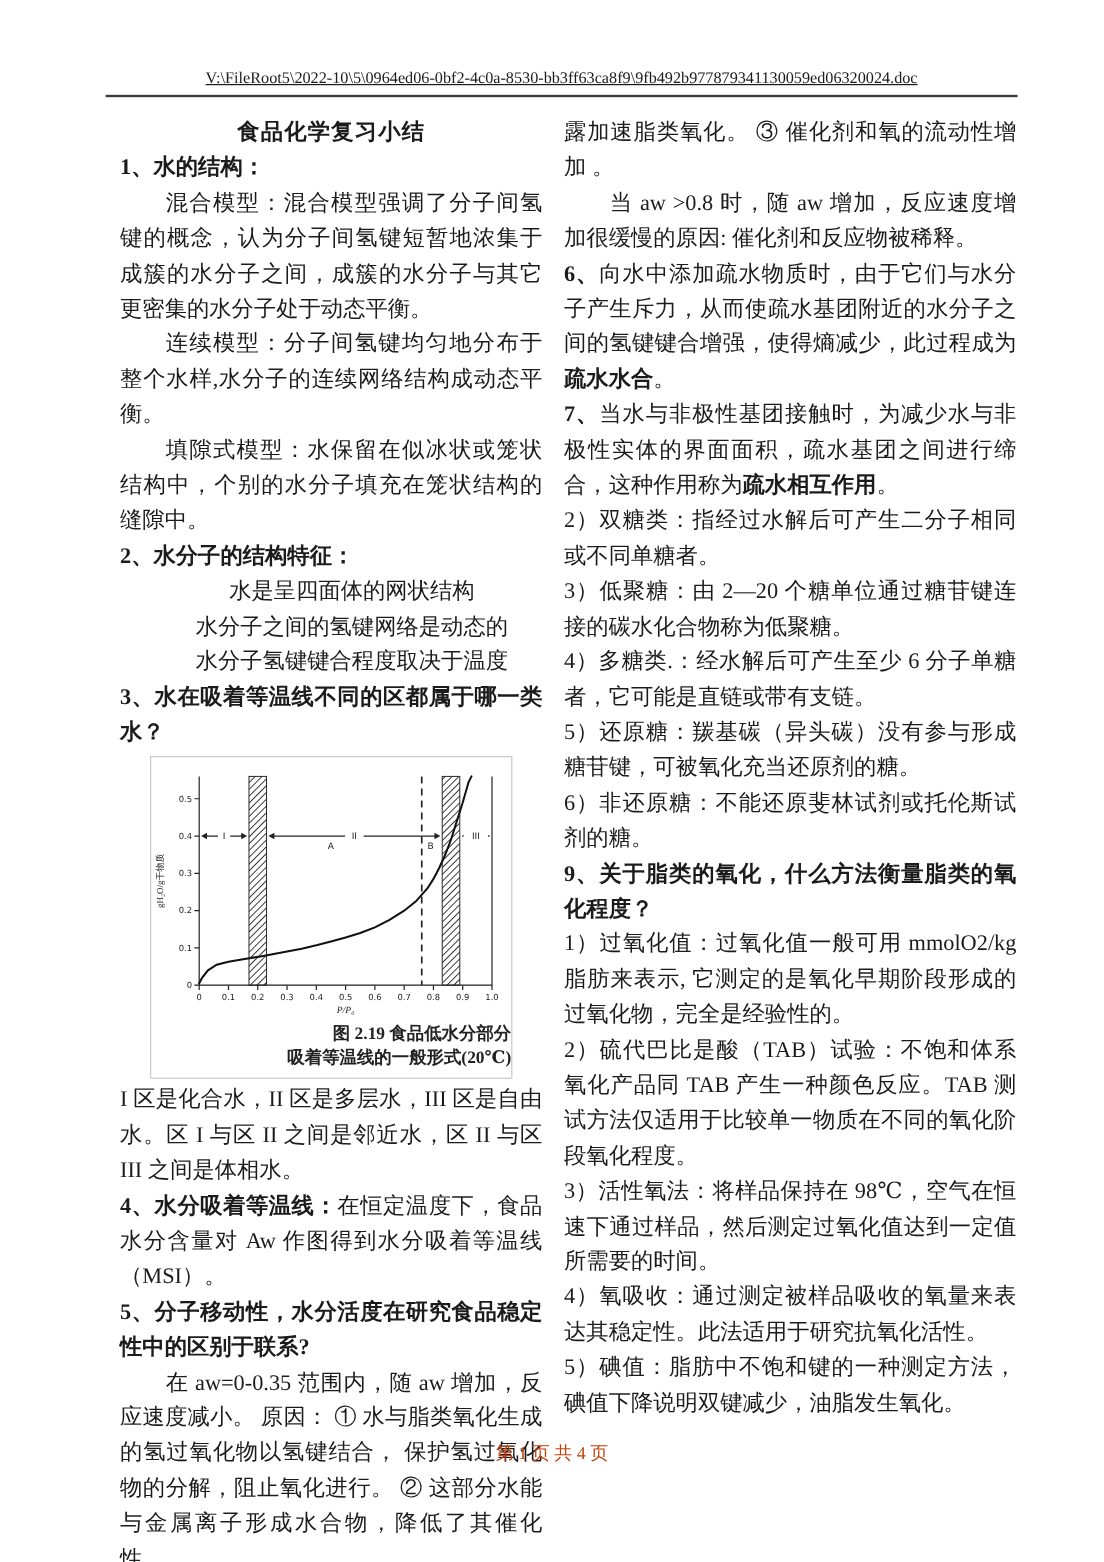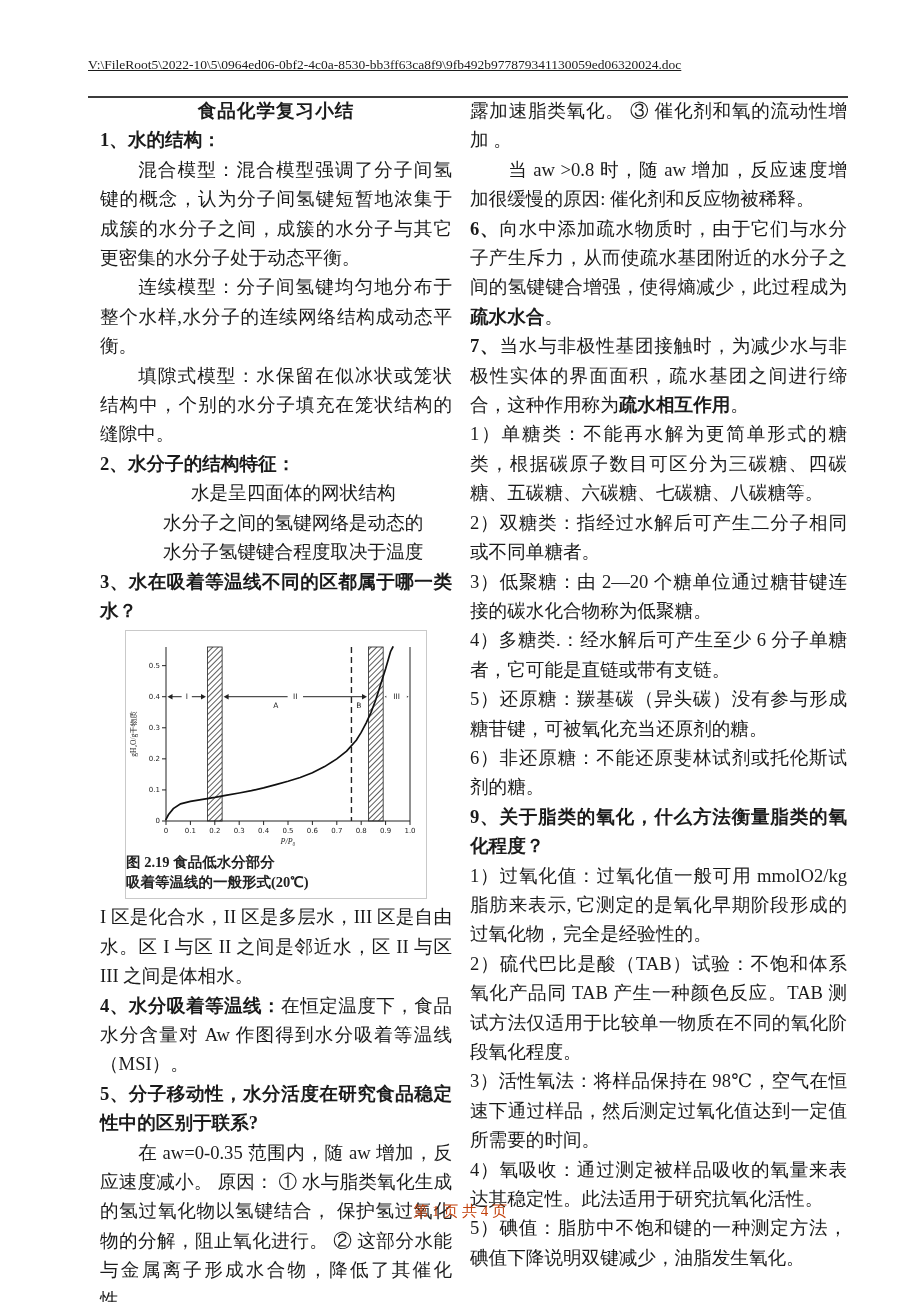--- a/index.html
+++ b/index.html
@@ -1,32 +1,32 @@
 <!DOCTYPE html>
 <html><head>
 <meta charset="utf-8">
 <style>
   html,body{margin:0;padding:0;background:#e9e9e9;}
   .page{position:relative;width:920px;height:1302px;background:#ffffff;margin:0 auto;
         font-family:"Liberation Serif","DejaVu Serif",serif;color:#1b1b1b;overflow:hidden;}
-  .header{position:absolute;top:56px;left:88px;width:760px;text-align:left;
-          font-size:13.5px;line-height:18px;border-bottom:2px solid #3c3c3c;padding-bottom:22px;}
+  .header{position:absolute;top:56px;left:88px;width:760px;text-align:center;
+          font-size:13.5px;line-height:18px;border-bottom:2px solid #3c3c3c;padding-bottom:5px;}
   .header .path{text-decoration:underline;}
   .content{position:absolute;top:96px;left:100px;display:flex;gap:18px;}
   .col{width:352px;}
   .col.right{width:377px;}
   .col p{margin:0;font-size:18.6px;line-height:29.4px;text-align:justify;}
   p.title{text-align:center;font-weight:700;letter-spacing:1px;}
   p.heading{font-weight:700;}
   p.para{text-indent:2.05em;}
   p.line{padding-left:1.85em;text-align:center;}
   .b{font-weight:700;margin-top:24px;}
   .figure-box{width:300px;margin:5px auto 3px;border:1px solid #c9c9c9;padding:6px 0 6px;background:#fff;}
   .figure-box svg{display:block;margin:0 auto;}
-  .figure-caption{text-align:left;font-weight:700;font-size:14.5px;line-height:20px;color:#222;font-family:Liberation Serif, serif;}
+  .figure-caption{text-align:right;font-weight:700;font-size:14.5px;line-height:20px;color:#222;}
   .footer{position:absolute;top:1202px;left:0;width:920px;text-align:center;font-size:15px;color:#c2410c;}
 </style>
 </head>
 <body>
 
 <div class="page">
   <div class="header">
     <span class="path">V:\FileRoot5\2022-10\5\0964ed06-0bf2-4c0a-8530-bb3ff63ca8f9\9fb492b977879341130059ed06320024.doc</span>
   </div>
 
@@ -115,21 +115,20 @@
 <p class="plain"><span>I 区是化合水，II 区是多层水，III 区是自由水。区 I 与区 II 之间是邻近水，区 II 与区 III 之间是体相水。</span></p>
         <p class="plain"><span class="b">4、水分吸着等温线：</span><span>在恒定温度下，食品水分含量对 Aw 作图得到水分吸着等温线（MSI）。</span></p>
         <p class="heading"><span class="b">5、分子移动性，水分活度在研究食品稳定性中的区别于联系?</span></p>
         <p class="para"><span>在 aw=0-0.35 范围内，随 aw 增加，反应速度减小。 原因： ① 水与脂类氧化生成的氢过氧化物以氢键结合， 保护氢过氧化物的分解，阻止氧化进行。 ② 这部分水能与金属离子形成水合物，降低了其催化性。</span></p>
       </div>
     <div class="col right" id="right-col">
         <p class="plain"><span>露加速脂类氧化。 ③ 催化剂和氧的流动性增加 。</span></p>
         <p class="para"><span>当 aw  &gt;0.8 时，随 aw 增加，反应速度增加很缓慢的原因: 催化剂和反应物被稀释。</span></p>
         <p class="plain"><span class="b">6、</span><span>向水中添加疏水物质时，由于它们与水分子产生斥力，从而使疏水基团附近的水分子之间的氢键键合增强，使得熵减少，此过程成为</span><span class="b">疏水水合</span><span>。</span></p>
         <p class="plain"><span class="b">7、</span><span>当水与非极性基团接触时，为减少水与非极性实体的界面面积，疏水基团之间进行缔合，这种作用称为</span><span class="b">疏水相互作用</span><span>。</span></p>
-        <p class="plain"><span>1）单糖类：不能再水解为更简单形式的糖类，根据碳原子数目可区分为三碳糖、四碳糖、五碳糖、六碳糖、七碳糖、八碳糖等。</span></p>
         <p class="plain"><span>2）双糖类：指经过水解后可产生二分子相同或不同单糖者。</span></p>
         <p class="plain"><span>3）低聚糖：由 2—20 个糖单位通过糖苷键连接的碳水化合物称为低聚糖。</span></p>
         <p class="plain"><span>4）多糖类.：经水解后可产生至少 6 分子单糖者，它可能是直链或带有支链。</span></p>
         <p class="plain"><span>5）还原糖：羰基碳（异头碳）没有参与形成糖苷键，可被氧化充当还原剂的糖。</span></p>
         <p class="plain"><span>6）非还原糖：不能还原斐林试剂或托伦斯试剂的糖。</span></p>
         <p class="heading"><span class="b">9、关于脂类的氧化，什么方法衡量脂类的氧化程度？</span></p>
         <p class="plain"><span>1）过氧化值：过氧化值一般可用 mmolO2/kg 脂肪来表示, 它测定的是氧化早期阶段形成的过氧化物，完全是经验性的。</span></p>
         <p class="plain"><span>2）硫代巴比是酸（TAB）试验：不饱和体系氧化产品同 TAB 产生一种颜色反应。TAB 测试方法仅适用于比较单一物质在不同的氧化阶段氧化程度。</span></p>
         <p class="plain"><span>3）活性氧法：将样品保持在 98℃，空气在恒速下通过样品，然后测定过氧化值达到一定值所需要的时间。</span></p>
         <p class="plain"><span>4）氧吸收：通过测定被样品吸收的氧量来表达其稳定性。此法适用于研究抗氧化活性。</span></p>

